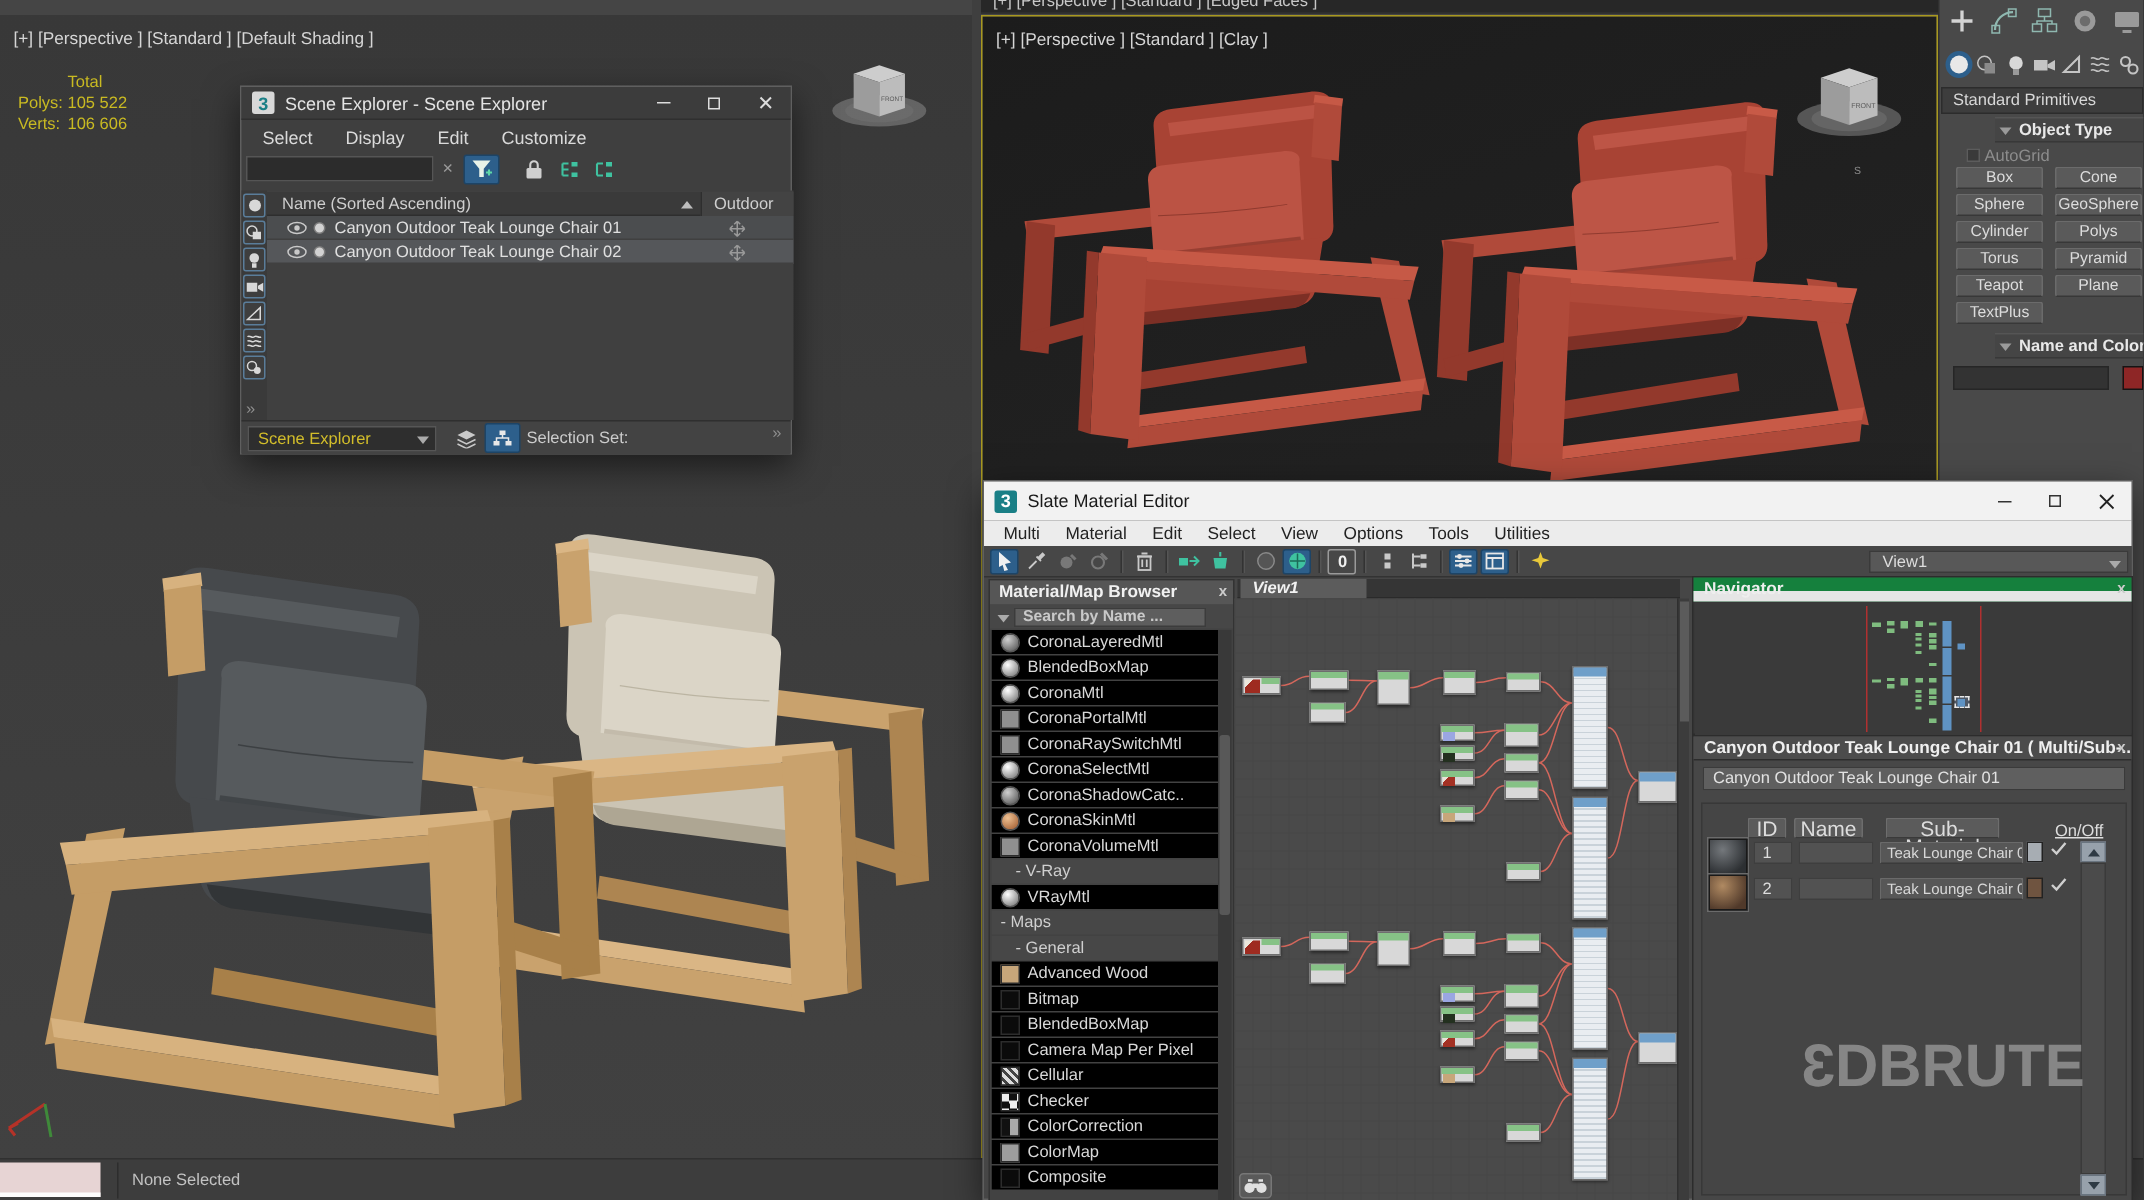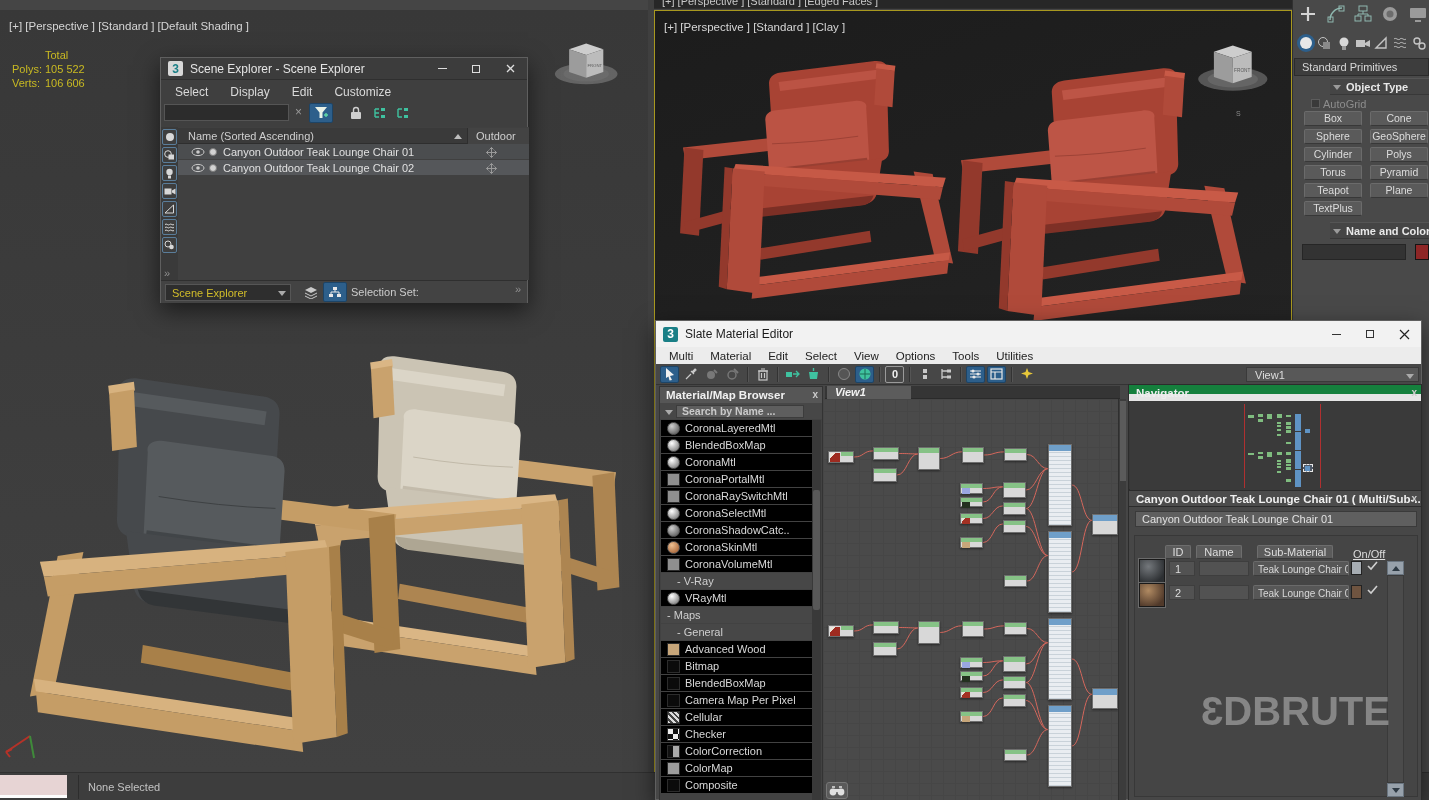--- a/index.html
+++ b/index.html
@@ -166,21 +166,21 @@
 
   
   .pp{position:absolute;left:472px;top:169px;width:294px;height:311px;background:#474747;border:1px solid #2c2c2c;}
   .pp-head{position:absolute;left:0;top:0;width:100%;height:16px;background:#4c4c4c;color:#efefef;font-weight:bold;
     padding:2px 14px 0 7px;font-size:11.5px;white-space:nowrap;overflow:hidden;border-bottom:1px solid #2c2c2c;}
   .pp-x{position:absolute;right:4px;top:2px;color:#ccc;font-weight:bold;font-size:10px;}
   .pp-namefld{position:absolute;left:6px;top:20px;width:282px;height:16px;background:#5f5f5f;border:1px solid #3a3a3a;
     color:#e2e2e2;padding:1px 0 0 6px;}
   .pp-inner{position:absolute;left:5px;top:44px;width:284px;height:262px;background:#454545;border:1px solid #383838;}
   .pp-colbtn{position:absolute;height:14px;background:#5b5b5b;border:1px solid #6d6d6d;border-bottom-color:#3a3a3a;
-    border-radius:2px;color:#ddd;text-align:center;line-height:12px;font-size:11px;}
+    border-radius:2px;color:#ddd;text-align:center;line-height:12px;font-size:14px;}
   .pp-onoff{position:absolute;color:#ddd;}
   .pp-thumb{position:absolute;width:26px;height:24px;border:1px solid #191919;box-shadow:0 0 0 1px #6b6b6b;}
   .thumb-fabric{background:radial-gradient(circle at 35% 30%,#74787c,#2c2f32 78%);}
   .thumb-wood{background:radial-gradient(circle at 35% 30%,#b08a62,#50392a 78%);}
   .pp-cell{position:absolute;height:15px;background:#525252;border:1px solid #3e3e3e;color:#ddd;padding:1px 0 0 5px;}
   .pp-sub{position:absolute;height:15px;background:#575757;border:1px solid #6a6a6a;border-bottom-color:#3b3b3b;
     border-radius:2px;color:#d8d8d8;font-size:10px;padding:2px 0 0 4px;white-space:nowrap;overflow:hidden;}
   .pp-sw{position:absolute;width:11px;height:14px;border:1px solid #222;}
   .pp-scrollbtn{position:absolute;width:17px;height:14px;background:#97a1ab;border:1px solid #6a7580;
     display:flex;align-items:center;justify-content:center;}
@@ -915,21 +915,21 @@
     <div class="pp">
       <div class="pp-head">
         <span>Canyon Outdoor Teak Lounge Chair 01  ( Multi/Sub-...</span>
         <span class="pp-x">x</span>
       </div>
       <div class="pp-namefld">Canyon Outdoor Teak Lounge Chair 01</div>
       <div class="pp-inner"></div>
       <div class="pp-colbtn" style="left:36px;top:54px;width:26px;">ID</div>
       <div class="pp-colbtn" style="left:67px;top:54px;width:46px;">Name</div>
       <div class="pp-colbtn" style="left:128px;top:54px;width:76px;">Sub-Material</div>
-      <div class="pp-onoff" style="left:224px;top:57px;text-decoration:underline;">On/Off</div>
+      <div class="pp-onoff" style="left:241px;top:57px;text-decoration:underline;">On/Off</div>
       <div>
           <div class="pp-thumb thumb-fabric" style="left: 10px; top: 68px;"></div>
           <div class="pp-cell" style="left: 40px; top: 70px; width: 26px;">1</div>
           <div class="pp-cell" style="left: 70px; top: 70px; width: 50px;"></div>
           <div class="pp-sub" style="left: 124px; top: 70px; width: 96px;">Teak Lounge Chair 01 fabr</div>
           <div class="pp-sw" style="left: 222px; top: 70px; background: rgb(167, 173, 179);"></div>
           <div style="position: absolute; left: 238px; top: 69px;"><svg width="11" height="11">
               <path d="M1 6l3 3 6-7" stroke="#cfcfcf" stroke-width="1.6" fill="none"></path>
             </svg></div>
           <div class="pp-thumb thumb-wood" style="left: 10px; top: 92px;"></div>

